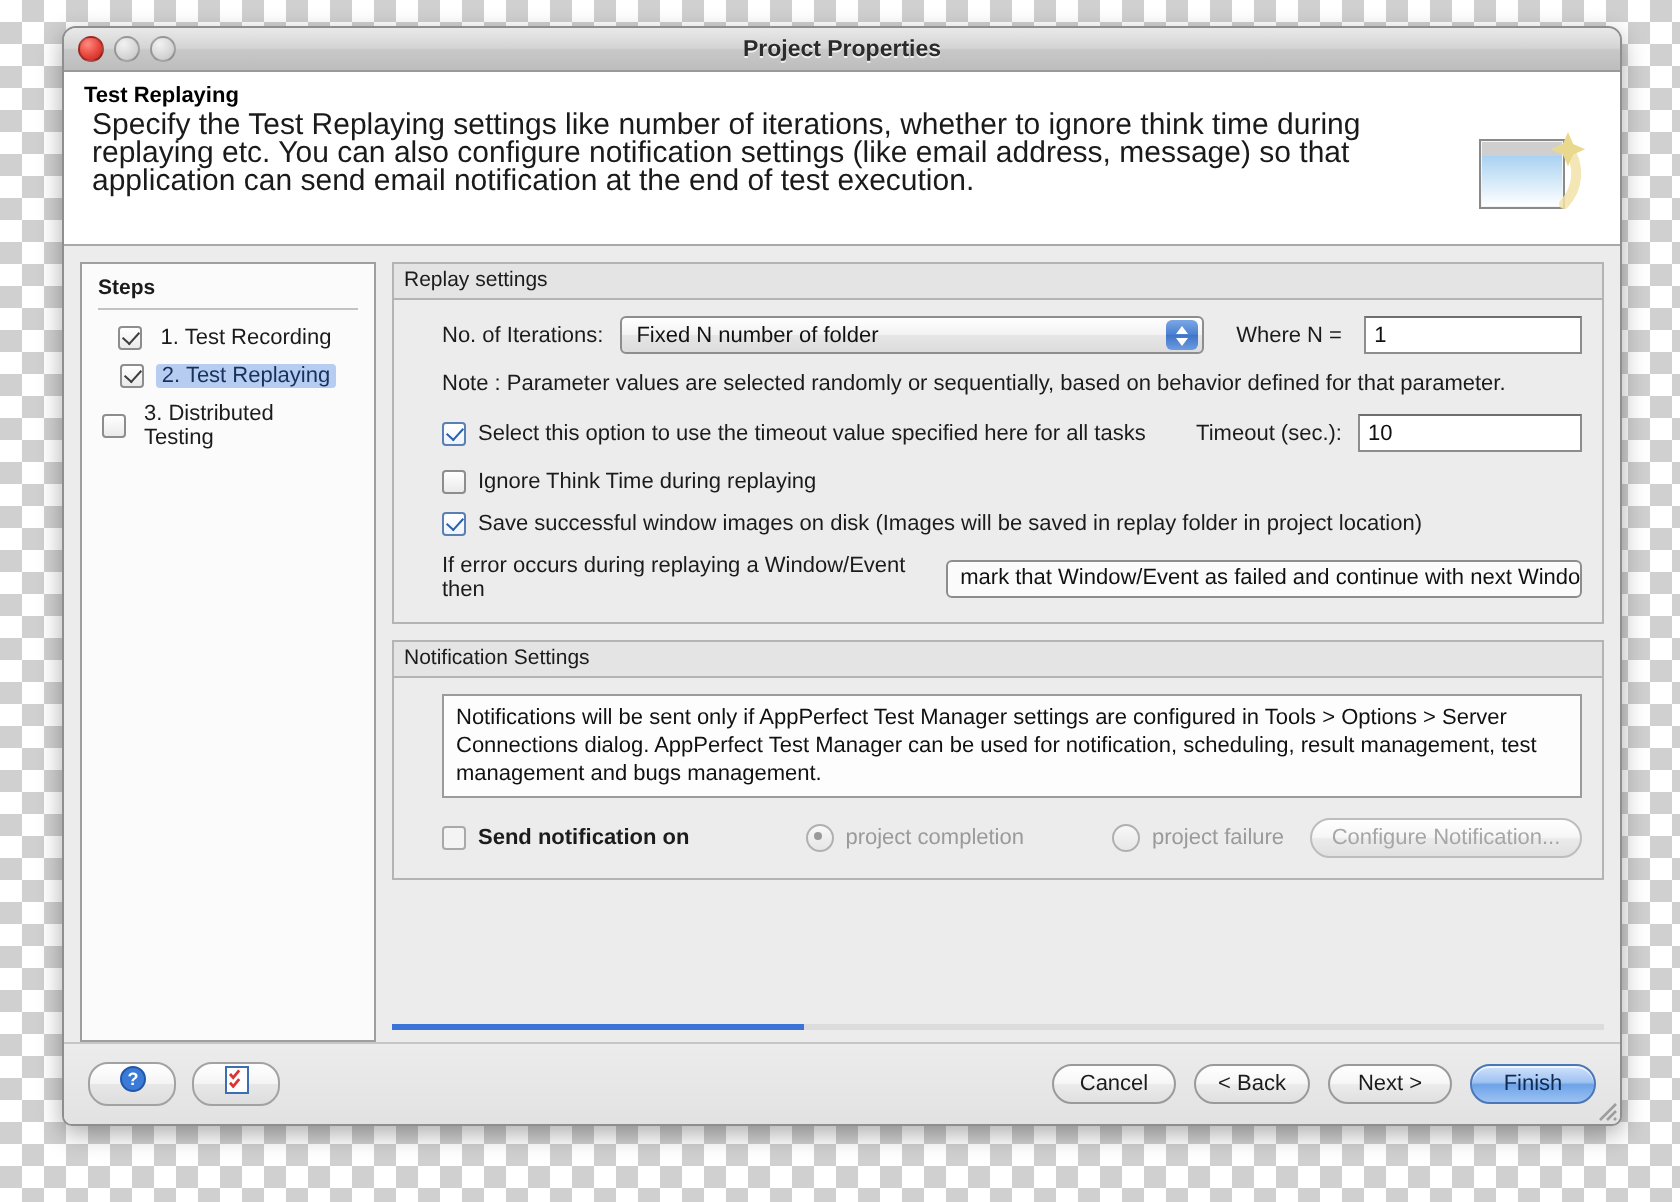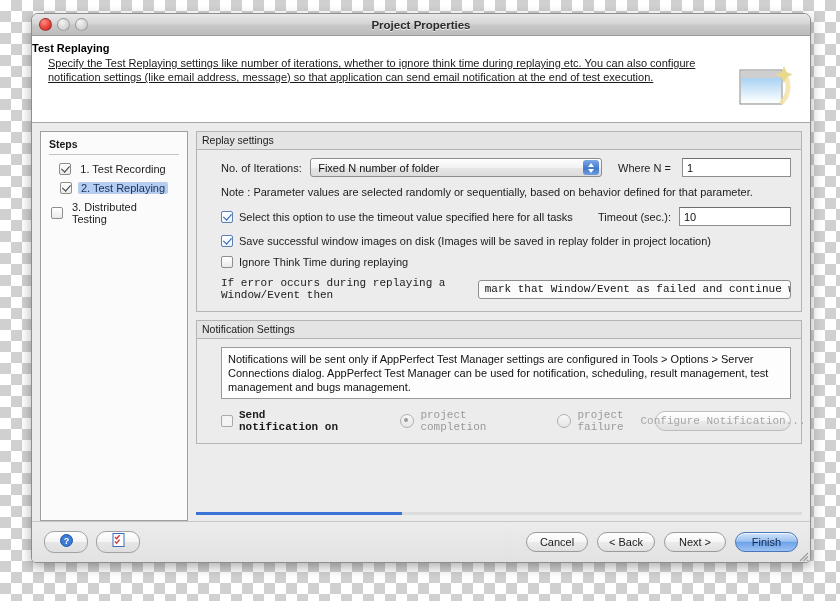--- a/index.html
+++ b/index.html
@@ -61,37 +61,36 @@
     color: #2b2b2b;
     text-shadow: 0 1px 0 rgba(255,255,255,.75);
     pointer-events: none;
   }
 
   
   .banner {
     flex: 0 0 auto;
     background: #ffffff;
     border-bottom: 1px solid #a8a8a8;
-    padding: 6px 10px 8px 0;
+    padding: 6px 10px 8px 10px;
     position: relative;
     min-height: 72px;
   }
   .banner-title {
     font-size: 11px;
     font-weight: bold;
     color: #000;
     margin: 0 0 2px 0;
   }
   .banner-desc {
-    font-size: 11px;
+    font-size: 15px;
     color: #1a1a1a;
     line-height: 14px;
-    margin-left: 16px;
+    margin-left: 4px;
     max-width: 670px;
-    text-decoration: underline;
   }
   .banner-icon {
     position: absolute;
     right: 12px; top: 26px;
     width: 62px; height: 52px;
   }
 
   
   .body {
     flex: 1 1 auto;
@@ -185,21 +184,21 @@
     border: 1px solid #b4b4b4;
     background: #ececec;
     padding: 8px 10px 10px 24px;
   }
 
   .row {
     display: flex;
     align-items: center;
     margin-bottom: 9px;
   }
-  .row:last-child { margin-bottom: 0; font-family: Liberation Mono, monospace; }
+  .row:last-child { margin-bottom: 0; }
   .lbl { font-size: 11px; color: #1b1b1b; }
   .lbl.bold { font-weight: bold; }
   .note {
     font-size: 11px;
     color: #1b1b1b;
     margin-bottom: 9px;
   }
 
   
   .popup {
@@ -449,27 +448,27 @@
           <div class="row">
             <span class="cb blue checked"></span>
             <span class="lbl" style="margin-left:6px">Select this option to use the timeout value specified here for all tasks</span>
             <span class="lbl" style="margin-left:auto;margin-right:8px">Timeout (sec.):</span>
             <div class="field" style="width:112px">
               <span>10</span>
             </div>
           </div>
 
           <div class="row">
+            <span class="cb"></span>
+            <span class="lbl" style="margin-left:6px">Ignore Think Time during replaying</span>
+          </div>
+
+          <div class="row">
             <span class="cb blue checked"></span>
             <span class="lbl" style="margin-left:6px">Save successful window images on disk (Images will be saved in replay folder in project location)</span>
-          </div>
-
-          <div class="row">
-            <span class="cb"></span>
-            <span class="lbl" style="margin-left:6px">Ignore Think Time during replaying</span>
           </div>
 
           <div class="row">
             <span class="lbl">If error occurs during replaying a Window/Event then</span>
             <div class="combo" style="flex:1 1 auto;margin-left:8px">
               <span>mark that Window/Event as failed and continue with next Window/</span>
             </div>
           </div>
 
         </div>

